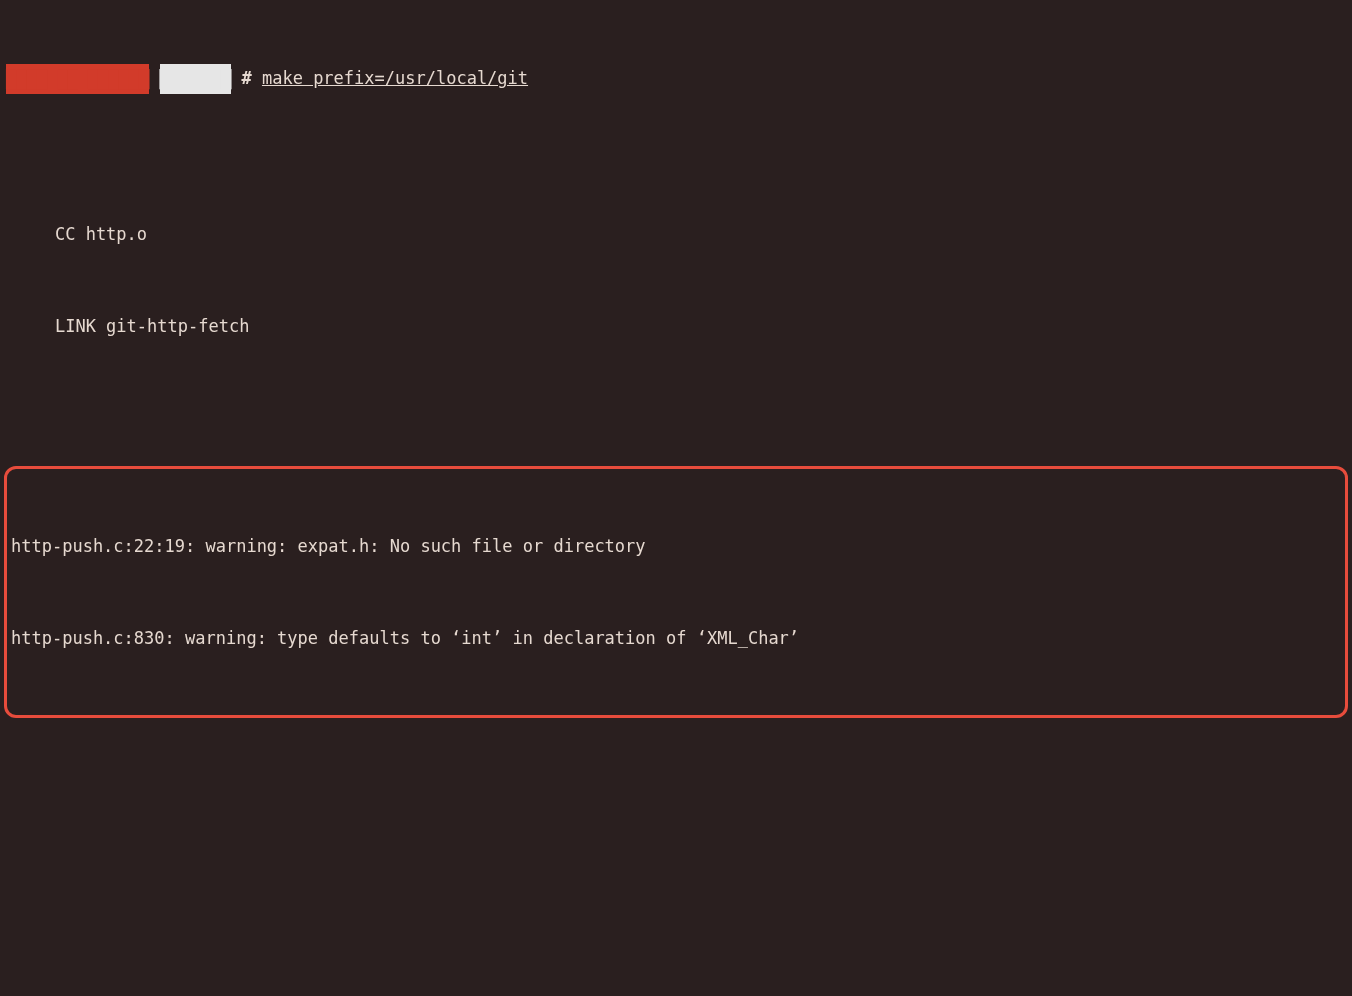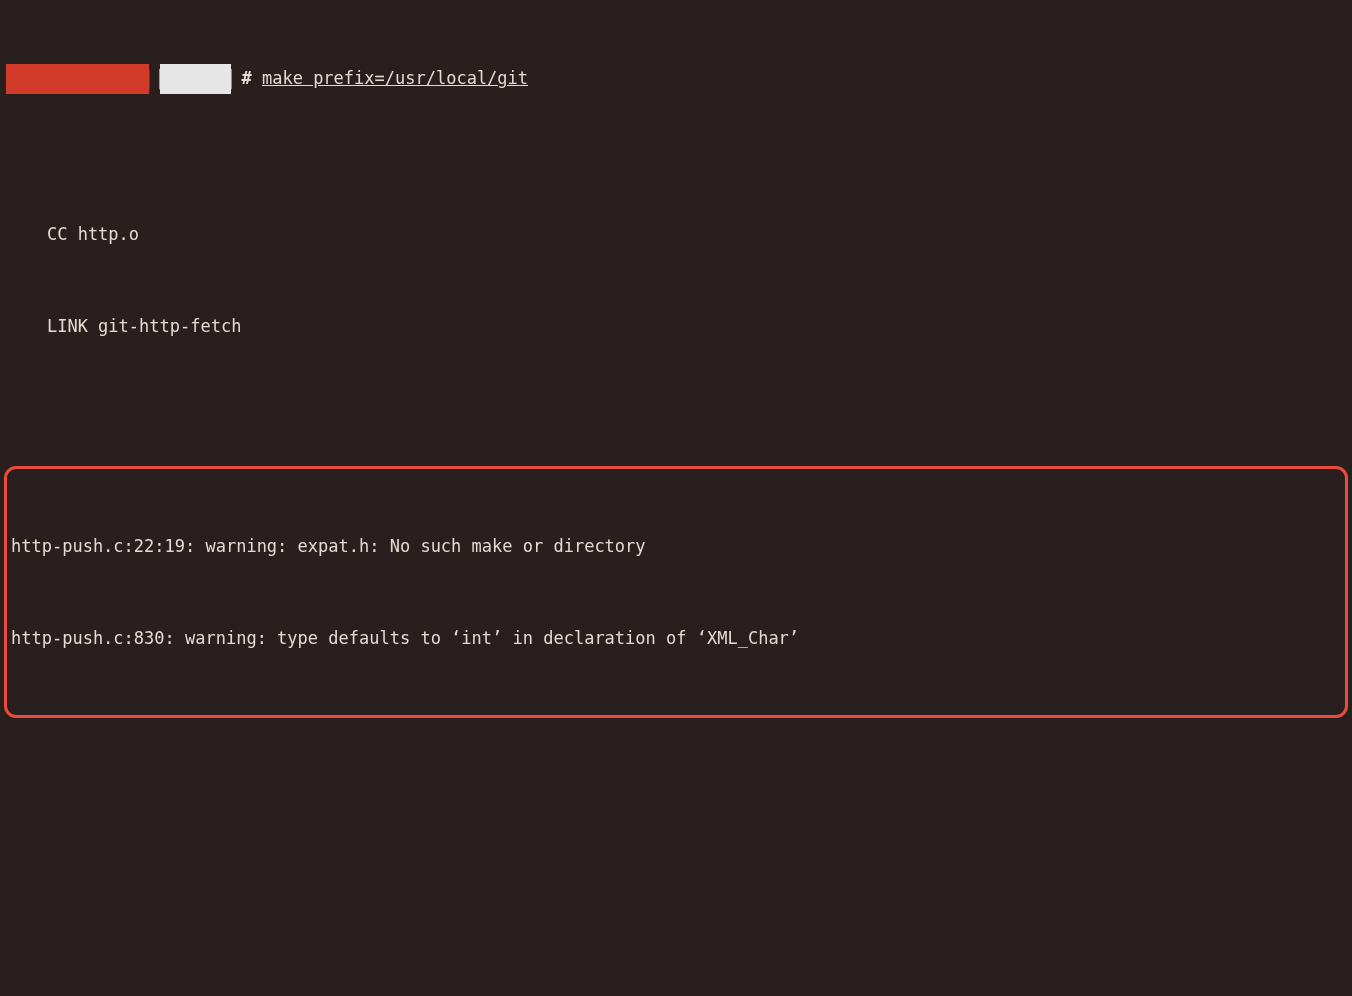--- a/index.html
+++ b/index.html
@@ -35,21 +35,21 @@
   }
   .prompt-sep {
     color: #e6d9d0;
     font-weight: bold;
   }
   .prompt-cmd {
     color: #e6d9d0;
     text-decoration: underline;
   }
   .out-line {
-    padding: 0 0 0 6px;
+    padding: 0 0 0 14px;
   }
   .highlight-box {
     margin: 2px 4px 2px 4px;
     border: 3px solid #e74c3c;
     border-radius: 12px;
     padding: 1px 2px 1px 2px;
   }
   .highlight-box .out-line {
     padding-left: 2px;
   }
@@ -57,17 +57,17 @@
 </head>
 <body>
 
 <div class="terminal">
   <div class="prompt-line"><span class="red-block">████ ██ ██████</span> <span class="white-block">██ █ ██</span> <span class="prompt-sep">#</span> <span class="prompt-cmd">make prefix=/usr/local/git</span></div>
   <div>
     <div class="out-line">    CC http.o</div>
     <div class="out-line">    LINK git-http-fetch</div>
   </div>
   <div class="highlight-box">
-    <div class="out-line">http-push.c:22:19: warning: expat.h: No such make or directory</div>
+    <div class="out-line">http-push.c:22:19: warning: expat.h: No such file or directory</div>
     <div class="out-line">http-push.c:830: warning: type defaults to ‘int’ in declaration of ‘XML_Char’</div>
   </div>
   
 </div>
 
 </body></html>

